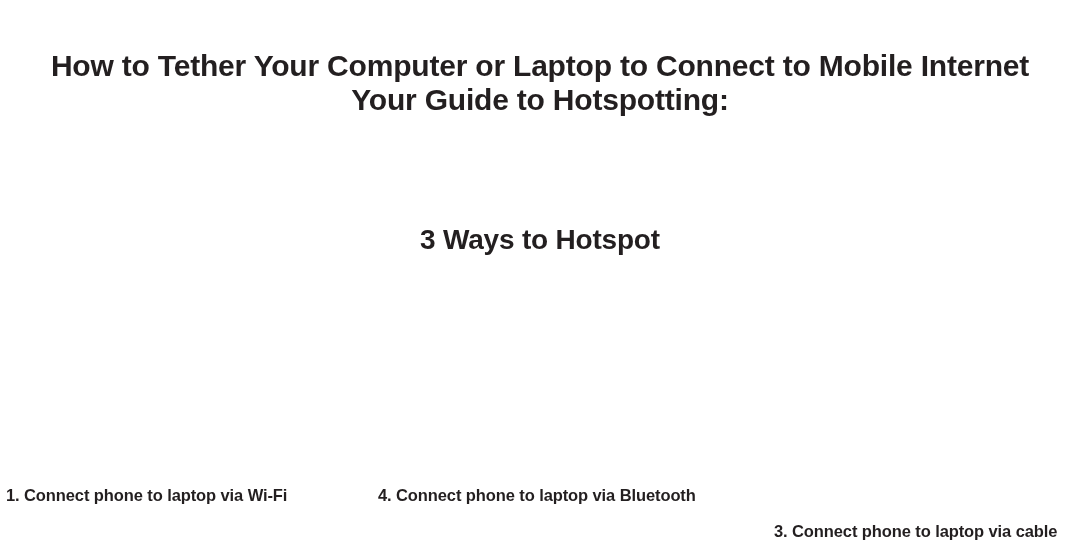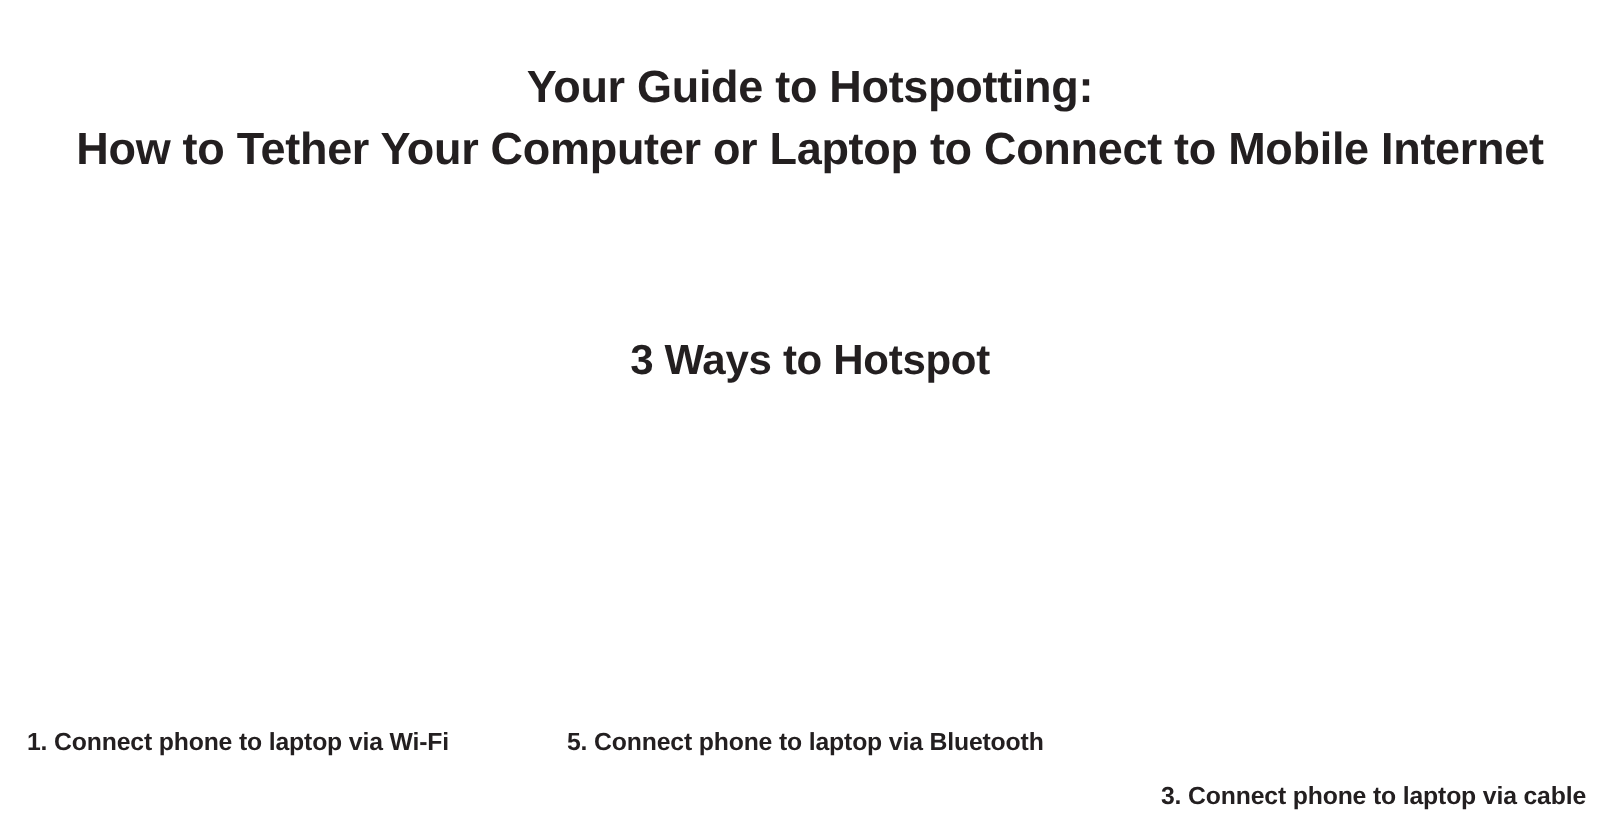--- a/index.html
+++ b/index.html
@@ -60,35 +60,35 @@
     height: 34px;
   }
   .caption {
     position: absolute;
     font-size: 16.5px;
     font-weight: bold;
     color: #231f20;
     letter-spacing: -0.1px;
     white-space: nowrap;
   }
-  .caption-1 { left: 18px; text-align: center; }
+  .caption-1 { left: 6px; text-align: center; }
   .caption-2 { left: 378px; }
   .caption-3 { left: 774px; margin-top: 36px; }
 </style>
 </head>
 <body>
 
 <div class="page">
 
   <div class="title-block">
+    <div class="title-line title-line-2">How to Tether Your Computer or Laptop to Connect to Mobile Internet</div>
     <div class="title-line title-line-1">Your Guide to Hotspotting:</div>
-    <div class="title-line title-line-2">How to Tether Your Computer or Laptop to Connect to Mobile Internet</div>
   </div>
 
   <div class="subtitle">3 Ways to Hotspot</div>
 
   <div class="captions">
     <div class="caption caption-1">1. Connect phone to laptop via Wi-Fi</div>
-    <div class="caption caption-2">5. Connect phone to laptop via Bluetooth</div>
+    <div class="caption caption-2">4. Connect phone to laptop via Bluetooth</div>
     <div class="caption caption-3">3. Connect phone to laptop via cable</div>
   </div>
 
 </div>
 
 </body></html>

